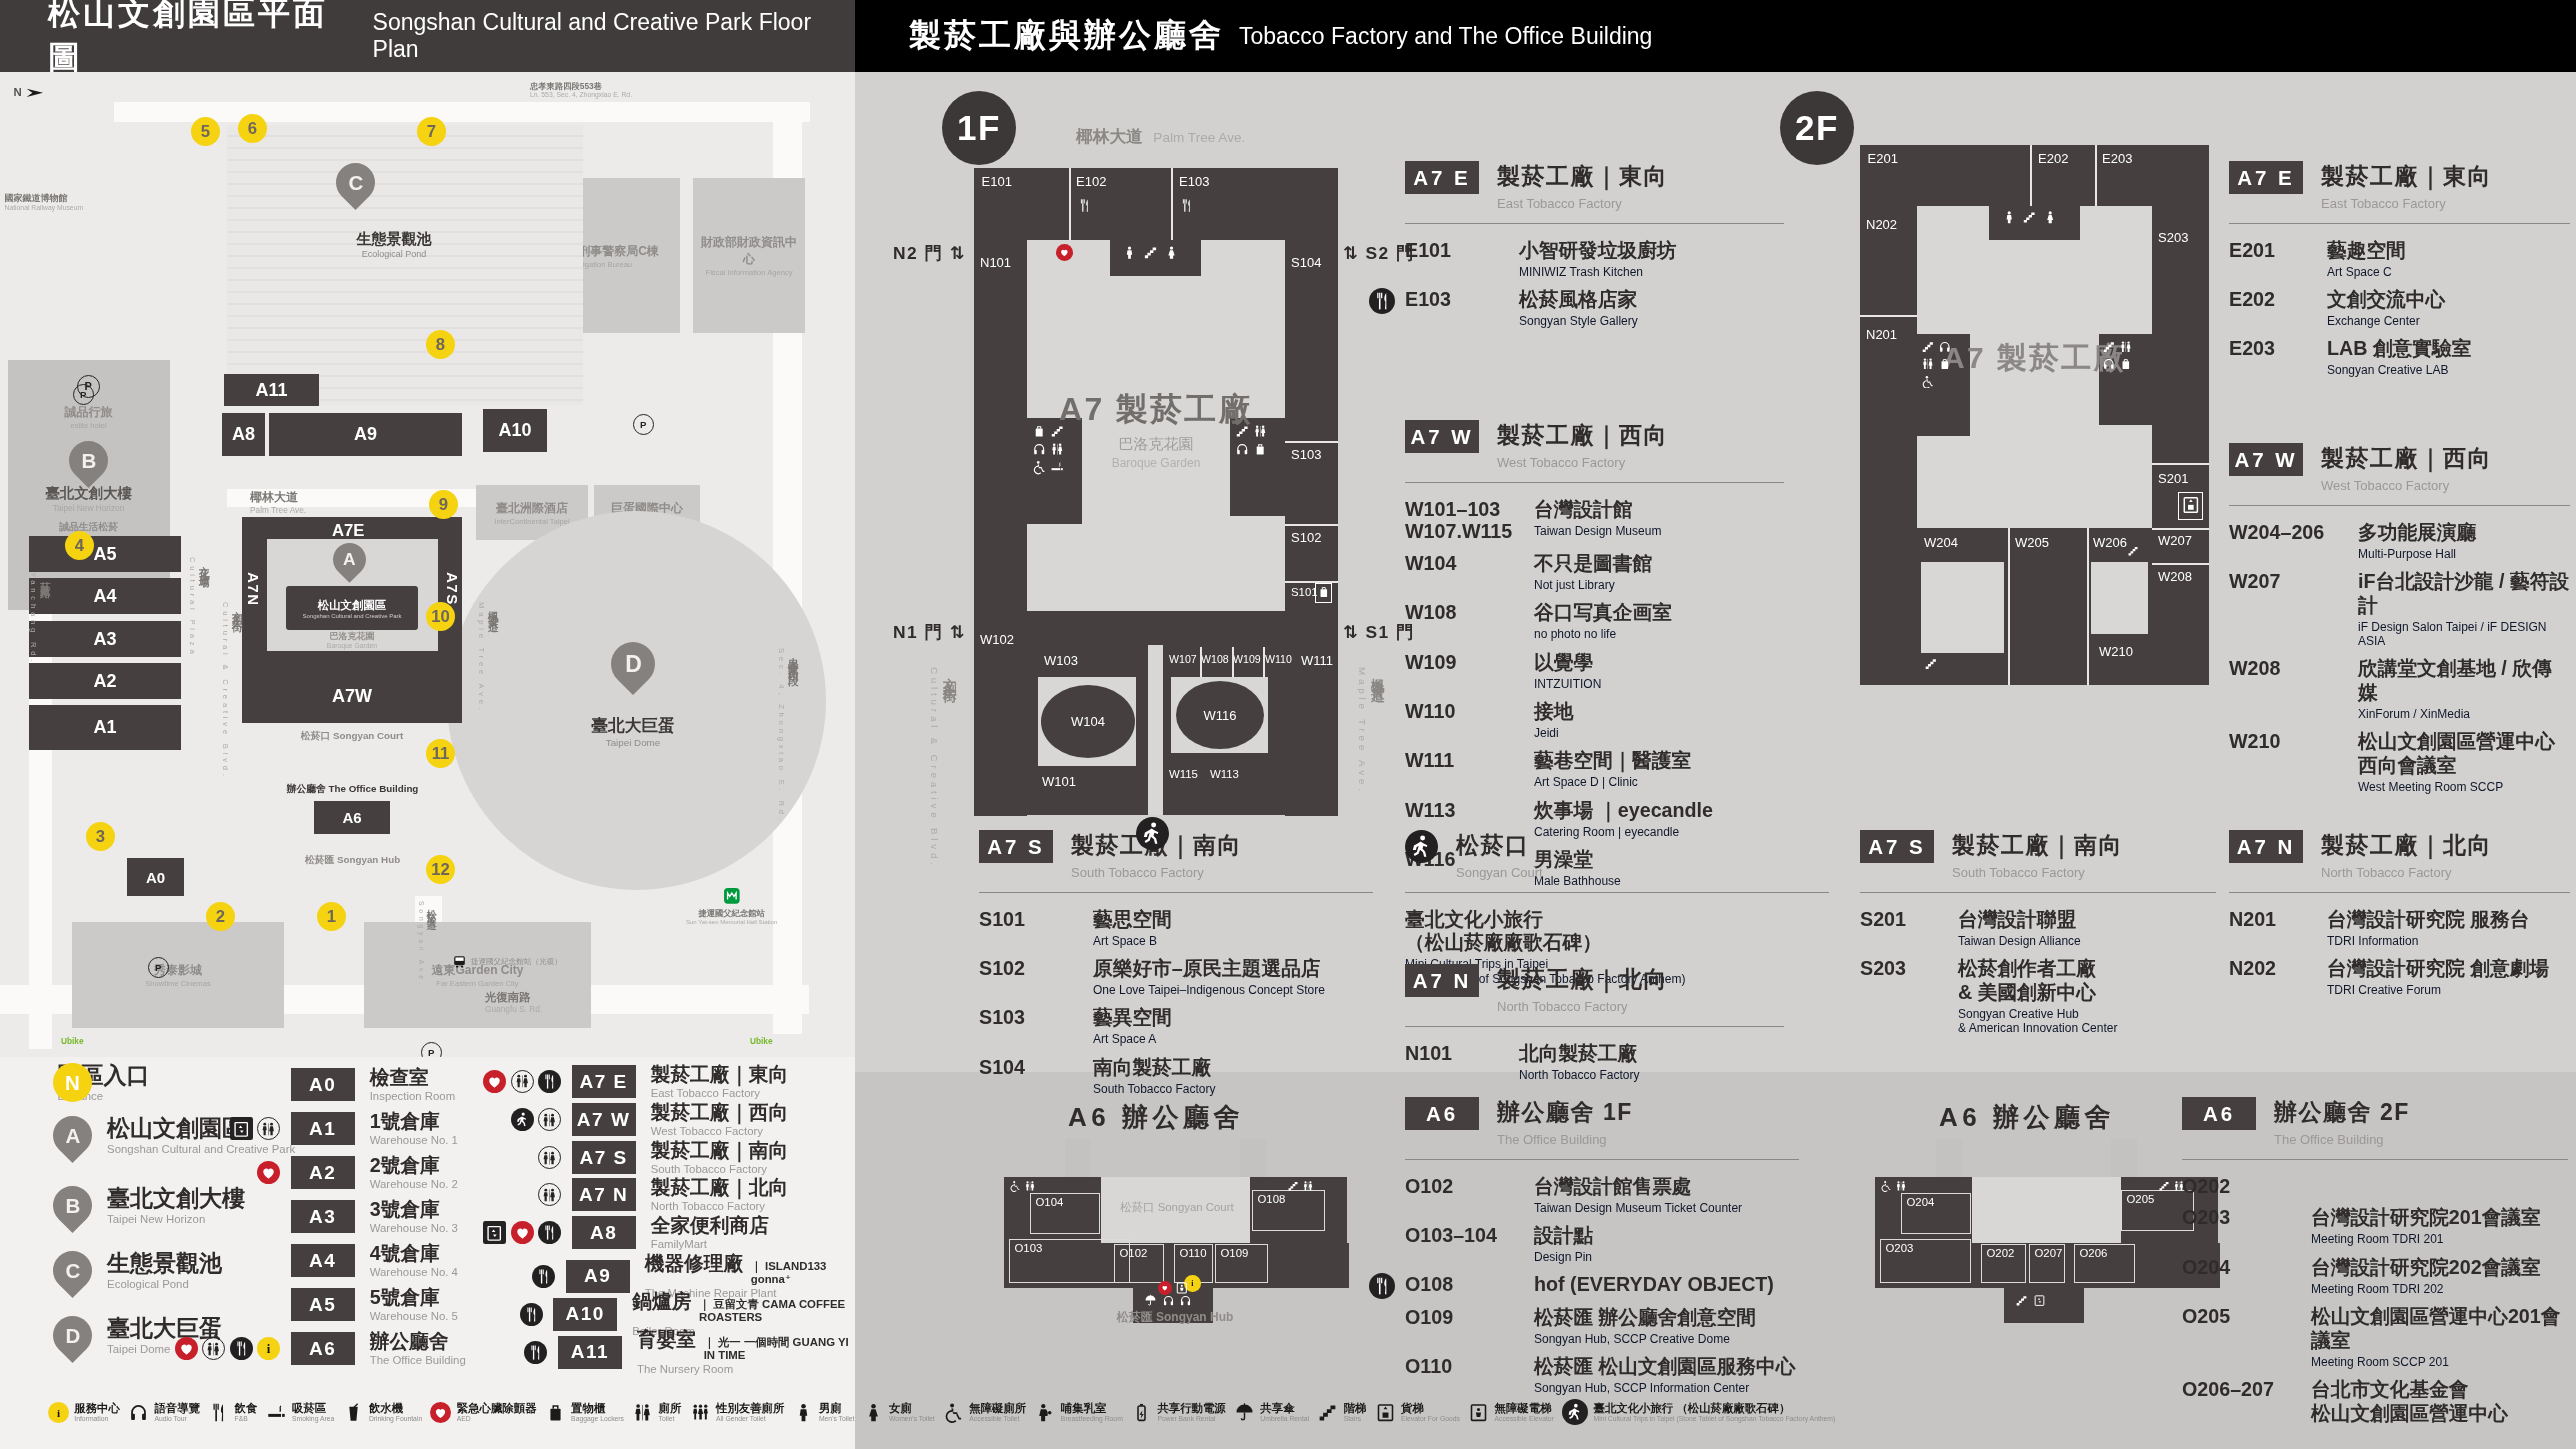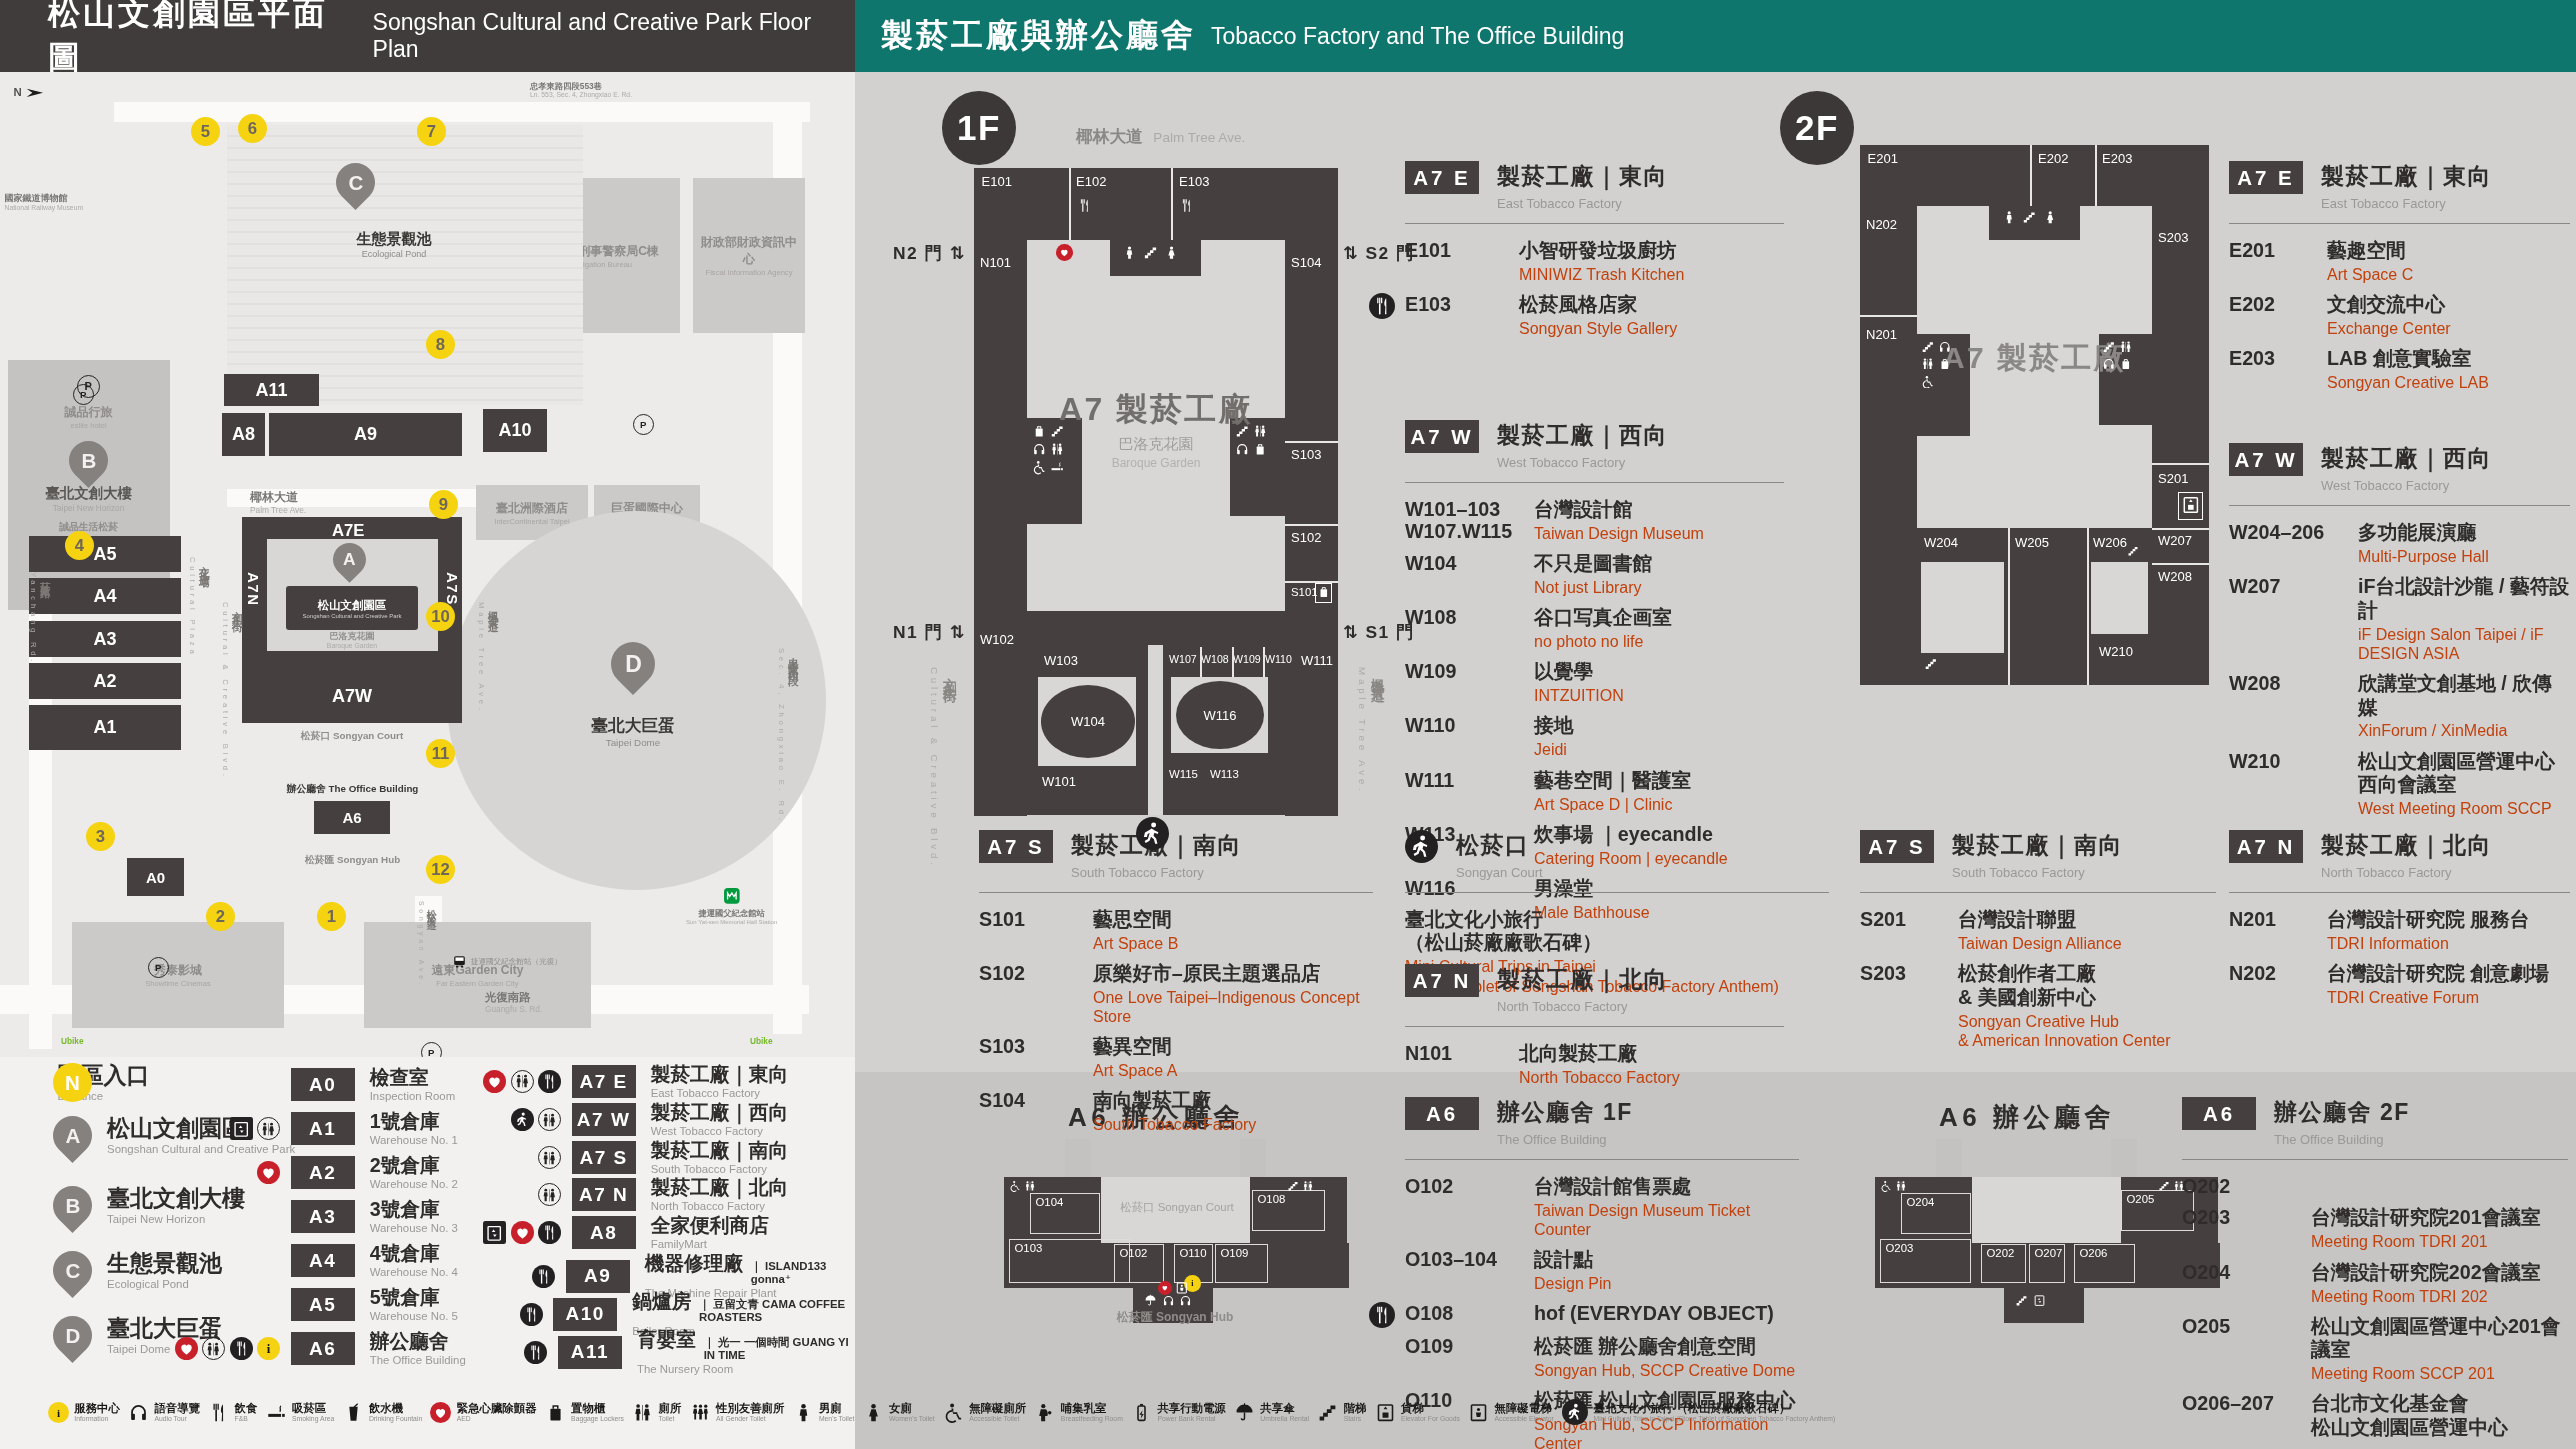--- a/index.html
+++ b/index.html
@@ -1,20 +1,20 @@
 <!DOCTYPE html>
 <html style="font-size:12px"><head>
 <meta charset="utf-8">
 <style>
   html,body{margin:0;padding:0}
   #app{position:relative;width:2576px;height:1449px;background:#f2f1f0;font-family:"Liberation Sans","DejaVu Sans",sans-serif;overflow:hidden}
   .abs,.dk,.lt,.wl,.rl,.rbx,.gate,.sl,.yc,.pin,.nc,.gb,.db,.road,.oval{position:absolute}
   .hdr{position:absolute;top:0;height:72px;display:flex;align-items:center;box-sizing:border-box;color:#fff}
   #hleft{left:0;width:855px;background:#403c3b;padding-left:48px}
-  #hright{left:855px;width:1721px;background:#0f766e;padding-left:26px}
+  #hright{left:855px;width:1721px;background:#000000;padding-left:54px}
   .hzh{font-size:32px;font-weight:bold;letter-spacing:3px}
   .hen{font-size:23px;margin-left:15px}
   #map{position:absolute;left:0;top:72px;width:855px;height:985px;background:#ecebea;overflow:hidden}
   #rightpanel{position:absolute;left:855px;top:72px;width:1721px;height:1000px;background:#d2d1d0}
   #band{position:absolute;left:855px;top:1072px;width:1721px;height:377px;background:#c6c5c4}
   #legend{position:absolute;left:0;top:1057px;width:855px;height:318px}
   #strip{position:absolute;left:48px;top:1380px;width:1462px;height:64px;display:flex;align-items:center;gap:8.3px;z-index:5}
   .road{background:#fbfaf9}
   .gb{background:#cbcac9;display:flex;flex-direction:column;align-items:center;justify-content:center;text-align:center;padding:3px;box-sizing:border-box}
   .gb .z{font-size:12px;font-weight:bold;color:#8f8c8a}
@@ -41,21 +41,21 @@
   .fbadge{position:absolute;width:74px;height:74px;border-radius:50%;background:#3c3837;color:#fff;display:flex;align-items:center;justify-content:center;font-size:35px;font-weight:bold;letter-spacing:1.5px}
   .slot{position:absolute}
   .shead{display:flex;gap:18px;align-items:flex-start}
   .badge{background:#45403f;color:#fff;font-size:20.5px;font-weight:bold;letter-spacing:3px;width:74px;height:33px;display:flex;align-items:center;justify-content:center;flex:none}
   .shead .z{font-size:23px;font-weight:bold;color:#2f2c2b;letter-spacing:1.5px}
   .shead .e{font-size:13px;color:#9b9896;margin-top:3.8px}
   .rule{border:none;border-top:1.5px solid #8a8785;margin:12px 0 15px}
   .item{display:flex;margin-bottom:9px;position:relative}
   .item .c{width:114px;min-width:114px;font-size:19.7px;font-weight:bold;color:#2f2c2b;white-space:pre-line;line-height:1.15}
   .item .z{font-size:19.7px;font-weight:bold;color:#2f2c2b;white-space:pre-line;line-height:1.2}
-  .item .e{font-size:16px;color:#c2410c;margin-top:2.3px;white-space:pre-line;line-height:1.2}
+  .item .e{font-size:12px;color:#0f172a;margin-top:2.3px;white-space:pre-line;line-height:1.2}
   .ic{display:inline-flex;align-items:center;justify-content:center;flex:none;box-sizing:border-box}
   .ic svg{display:block}
   .ic.solid{background:#222020;color:#fff;border-radius:50%;padding:3px}
   .ic.ring{border:1.5px solid #242222;color:#242222;border-radius:50%;background:transparent;padding:2.3px}
   .ic.sq{background:#242222;color:#fff;border-radius:2.3px;padding:2.3px}
   .ic.aed{background:#c8202a;color:#fff;border-radius:50%;padding:3px}
   .ic.info{background:#f5d312;color:#151413;border-radius:50%;padding:3px}
   .ic.trip{background:#222020;color:#fff;border-radius:50%;padding:3px}
   .ic.plain{color:#1d1b1a}
   .ic.white{color:#fff}

